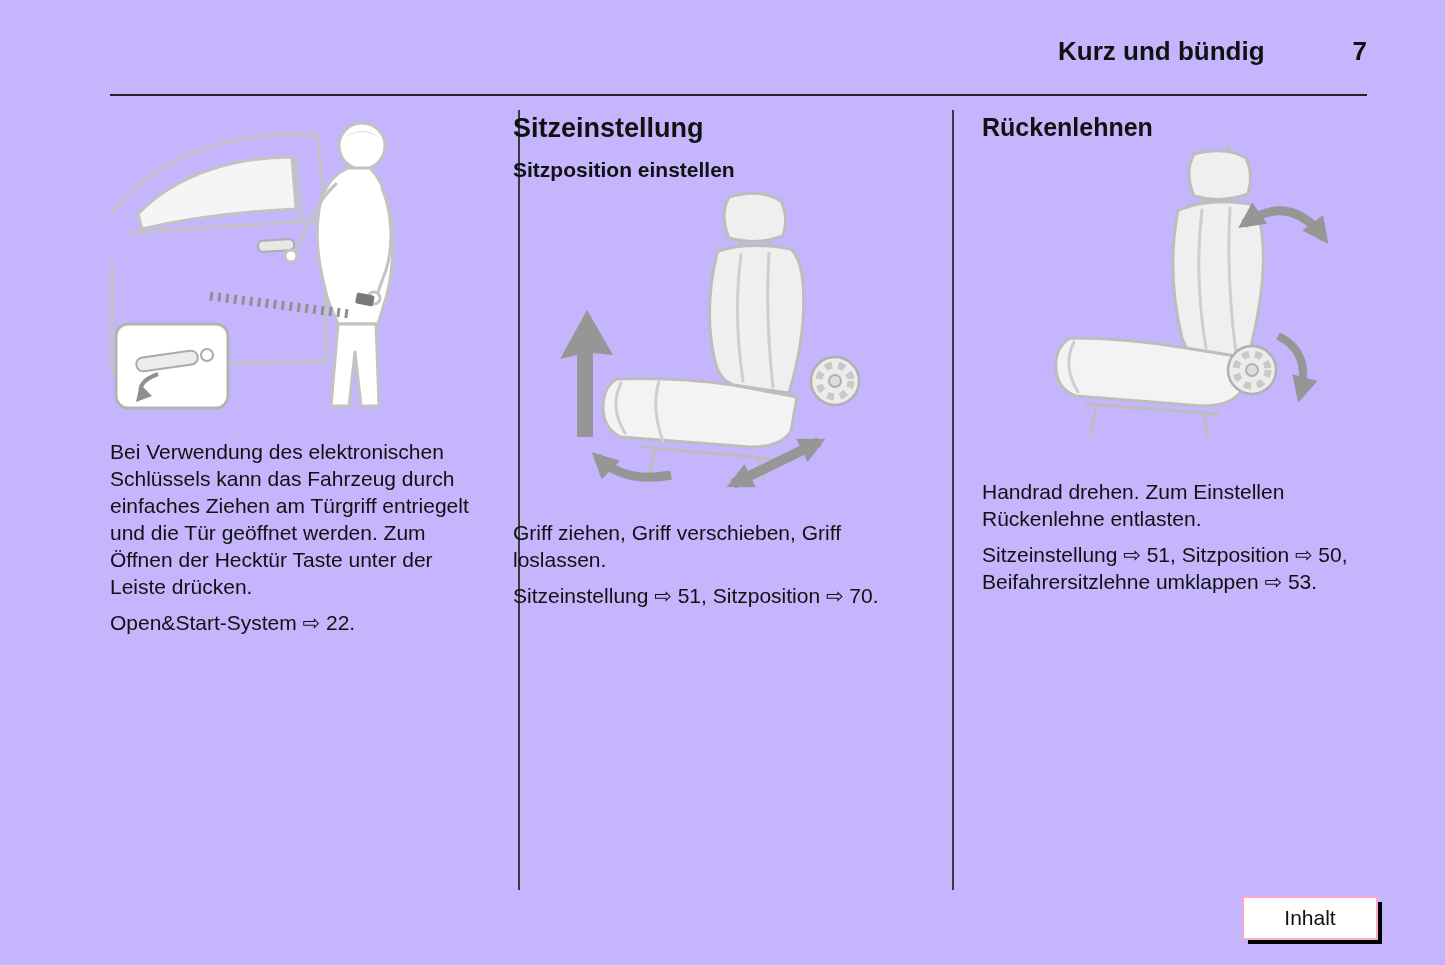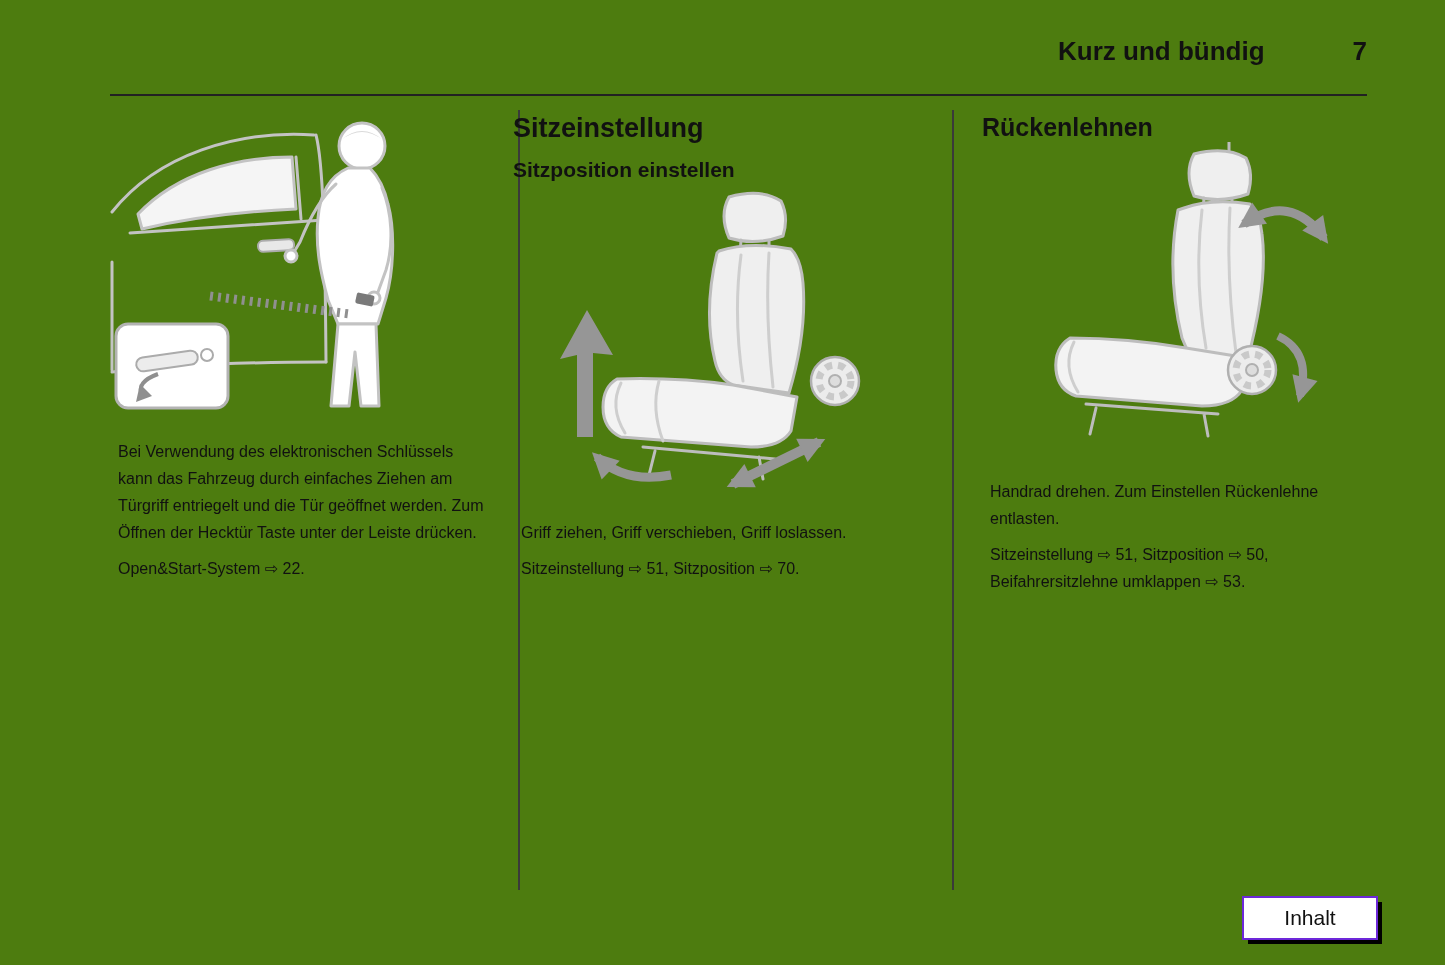--- a/index.html
+++ b/index.html
@@ -1,17 +1,17 @@
 <!DOCTYPE html>
 <html lang="de"><head>
 <meta charset="utf-8">
 <style>
   html,body { margin:0; padding:0; background:#ffffff; }
   .page {
-    position:relative; width:1445px; height:965px; background:#4d7c0f;
+    position:relative; width:1445px; height:965px; background:#c4b5fd;
     font-family:"Liberation Sans", sans-serif; color:#111111; overflow:hidden;
   }
   .header {
     position:absolute; left:110px; right:78px; top:36px;
     display:flex; justify-content:flex-end; align-items:baseline;
     font-weight:bold; font-size:26px;
   }
   .header .pnum { margin-left:88px; }
   .rule {
     position:absolute; left:110px; right:78px; top:94px;
@@ -24,25 +24,25 @@
   .col1 { left:110px; }
   .col2 { left:513px; }
   .col3 { left:982px; }
   .col h2 { margin:0; font-size:25px; line-height:30px; font-weight:bold; }
   .col2 h2 { font-size:27px; line-height:32px; }
   .col h3 { margin:13px 0 0; font-size:21px; line-height:26px; font-weight:bold; }
   figure.illus { margin:0; padding:0; }
   .illus1 { margin-top:20px; }
   .illus2 { margin-top:14px; }
   .illus3 { margin-top:8px; }
-  .col p { margin:22px 8px 0; font-size:16px; line-height:27px; }
+  .col p { margin:22px 0 0; font-size:21px; line-height:27px; }
   .col p + p { margin-top:9px; }
   .inhalt-btn {
     position:absolute; left:1242px; top:896px; width:132px; height:40px;
-    background:#ffffff; border:2px solid #6d28d9;
+    background:#ffffff; border:2px solid #f9a8d4;
     box-shadow:5px 5px 0 -1px #000000;
     display:flex; align-items:center; justify-content:center;
     font-size:21px; cursor:pointer;
   }
 </style>
 </head>
 <body>
 
 <div class="page">
 

